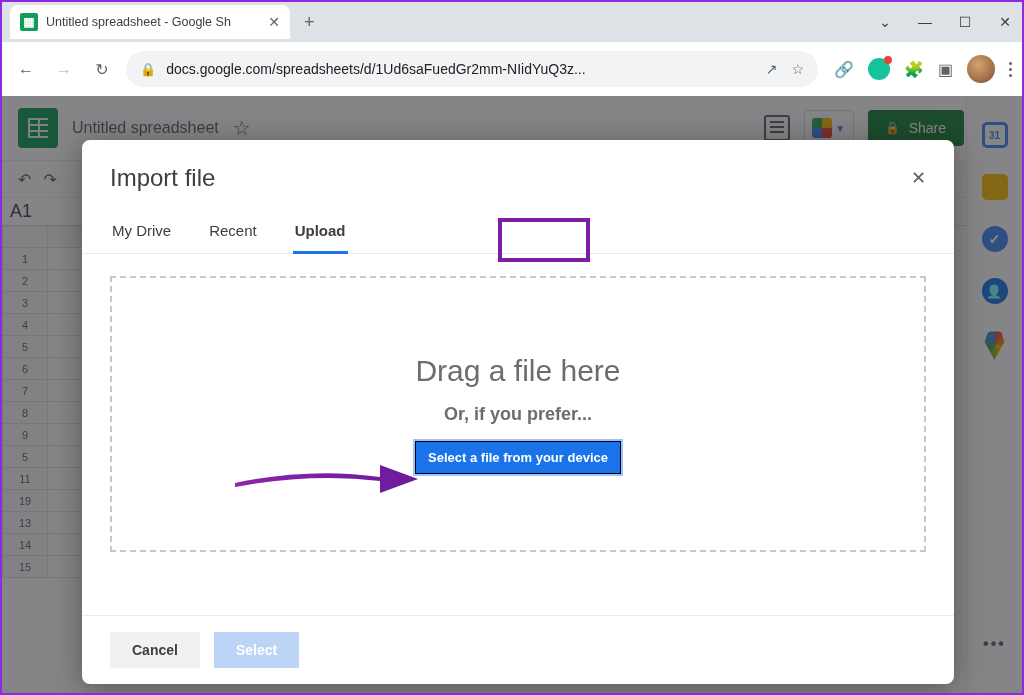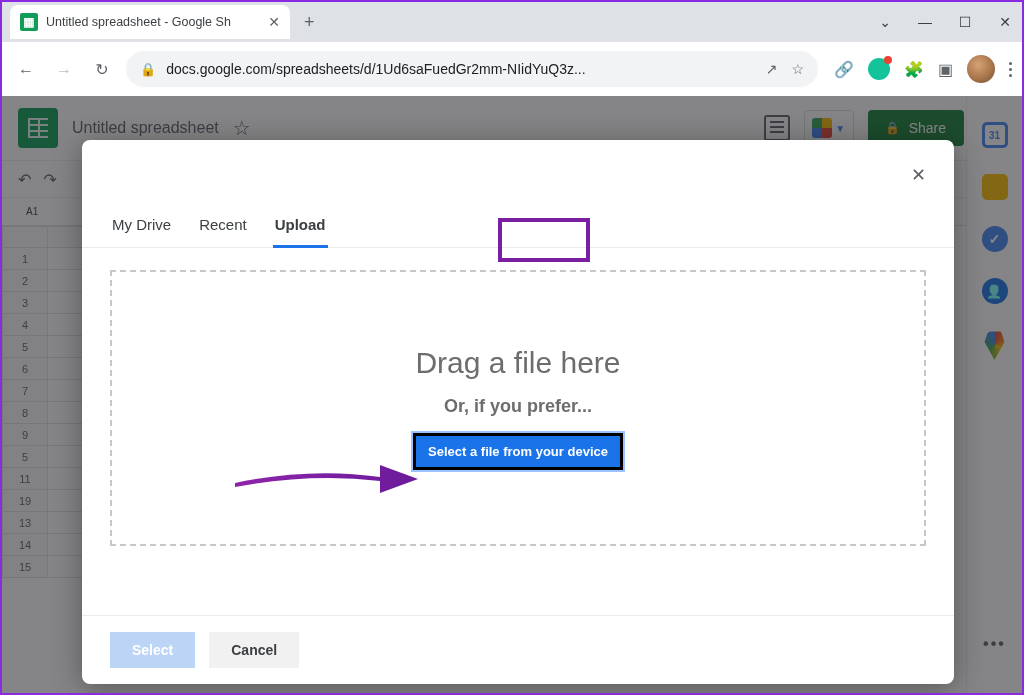--- a/index.html
+++ b/index.html
@@ -42,21 +42,21 @@
 .header-right { margin-left: auto; display: flex; align-items: center; gap: 14px; }
 .doclist-icon { width: 26px; height: 26px; border: 2px solid #5f6368; border-radius: 3px; position: relative; }
 .doclist-icon::before { content: ""; position: absolute; left: 4px; right: 4px; top: 4px; height: 2px; background: #5f6368; box-shadow: 0 5px 0 #5f6368, 0 10px 0 #5f6368; }
 .meet-btn { width: 50px; height: 36px; border: 1px solid #dadce0; border-radius: 4px; display: flex; align-items: center; justify-content: center; gap: 3px; }
 .meet-logo { width: 20px; height: 20px; background: conic-gradient(#fbbc04 0 25%, #ea4335 25% 50%, #4285f4 50% 75%, #34a853 75% 100%); border-radius: 3px; }
 .meet-caret { color: #4285f4; font-size: 10px; }
 .share-btn { height: 36px; background: #188038; color: #fff; border-radius: 4px; padding: 0 18px; display: flex; align-items: center; gap: 8px; font-size: 14px; font-weight: 500; }
 .share-btn .lock-w { font-size: 12px; }
 .toolbar { height: 38px; border-top: 1px solid #eee; border-bottom: 1px solid #eee; display: flex; align-items: center; padding: 0 16px; gap: 12px; color: #5f6368; }
 .name-box-row { height: 28px; display: flex; align-items: center; border-bottom: 1px solid #e0e0e0; }
-.name-box { width: 52px; padding-left: 24px; font-size: 10px; color: #3c4043; }
+.name-box { width: 52px; padding-left: 8px; font-size: 18px; color: #3c4043; }
 .grid { position: absolute; top: 130px; left: 0; right: 60px; bottom: 0; }
 .grid-head { display: flex; height: 22px; }
 .corner { width: 46px; background: #f8f9fa; border: 1px solid #e0e0e0; }
 .colh { width: 100px; background: #f8f9fa; border: 1px solid #e0e0e0; border-left: none; }
 .grid-row { display: flex; height: 22px; }
 .rowh { width: 46px; background: #f8f9fa; border: 1px solid #e0e0e0; border-top: none; font-size: 11px; color: #5f6368; display: flex; align-items: center; justify-content: center; }
 .cell { width: 100px; border: 1px solid #e0e0e0; border-left: none; border-top: none; }
 
 .side-panel { position: absolute; right: 0; top: 0; bottom: 0; width: 56px; background: #fff; border-left: 1px solid #eee; display: flex; flex-direction: column; align-items: center; gap: 26px; padding-top: 26px; }
 .side-icon { width: 26px; height: 26px; border-radius: 5px; }
@@ -71,32 +71,32 @@
 .ic-more { color: #5f6368; letter-spacing: 2px; font-weight: bold; margin-top: auto; margin-bottom: 40px; }
 
 
 .dim { position: absolute; top: 94px; left: 0; right: 0; bottom: 0; background: rgba(32,33,36,0.55); }
 
 
 .modal { position: absolute; top: 138px; left: 80px; width: 872px; height: 544px; background: #fff; border-radius: 8px; box-shadow: 0 4px 30px rgba(0,0,0,.35); display: flex; flex-direction: column; }
 .modal-head { padding: 24px 28px 10px; display: flex; align-items: center; }
 .modal-title { font-size: 24px; color: #3c4043; }
 .modal-close { margin-left: auto; color: #5f6368; font-size: 18px; cursor: pointer; }
-.modal-tabs { display: flex; gap: 24px; padding: 10px 28px 0; border-bottom: 1px solid #e8eaed; }
+.modal-tabs { display: flex; gap: 34px; padding: 10px 28px 0; border-bottom: 1px solid #e8eaed; }
 .mtab { padding: 10px 2px 14px; font-size: 15px; color: #3c4043; cursor: pointer; position: relative; }
 .mtab.active { font-weight: 600; }
 .mtab.active::after { content: ""; position: absolute; left: 0; right: 0; bottom: -1px; height: 3px; background: #1a73e8; }
 .highlight-box { position: absolute; border: 4px solid #7b1fa2; pointer-events: none; }
 .hl-upload { top: 216px; left: 496px; width: 92px; height: 44px; }
 
 .modal-body { flex: 1; padding: 22px 28px 10px; }
 .dropzone { height: 276px; border: 2px dashed #c7c7c7; display: flex; flex-direction: column; align-items: center; justify-content: center; gap: 16px; }
 .dz-head { font-size: 30px; color: #6d6d6d; }
 .dz-sub { font-size: 18px; color: #6d6d6d; font-weight: 600; }
-.dz-btn { background: #1a73e8; color: #fff; border: 3px solid #000000; padding: 8px 12px; font-size: 13px; font-weight: 600; cursor: pointer; outline: 2px solid #9bc3ff; outline-offset: 0; }
+.dz-btn { background: #1a73e8; color: #fff; border: 1px solid #000000; padding: 8px 12px; font-size: 13px; font-weight: 600; cursor: pointer; outline: 2px solid #9bc3ff; outline-offset: 0; }
 
 .modal-foot { border-top: 1px solid #e8eaed; padding: 16px 28px; display: flex; gap: 14px; }
 .fbtn { height: 36px; padding: 0 22px; font-size: 14px; font-weight: 600; border: none; cursor: pointer; }
 .fbtn.select { background: #bcd5f7; color: #fff; }
 .fbtn.cancel { background: #f1f1f1; color: #3c4043; }
 
 
 .arrow-ann { position: absolute; top: 455px; left: 228px; width: 190px; height: 42px; pointer-events: none; }
 .arrow-ann svg { width: 100%; height: 100%; }
 </style>
@@ -245,37 +245,38 @@
     <div class="side-icon ic-contacts"></div>
     <div class="ic-maps"></div>
     <div class="ic-more">•••</div>
   </div>
 </div>
 
 <div class="dim"></div>
 
 <div class="modal">
   <div class="modal-head">
+    <span class="modal-title">Import file</span>
     <span class="modal-close">✕</span>
   </div>
   <div class="modal-tabs">
     <div class="mtab">My Drive</div>
     <div class="mtab">Recent</div>
     <div class="mtab active">Upload</div>
   </div>
   <div class="modal-body">
     <div class="dropzone">
       <div class="dz-head">Drag a file here</div>
       <div class="dz-sub">Or, if you prefer...</div>
       <button class="dz-btn">Select a file from your device</button>
     </div>
   </div>
   <div class="modal-foot">
+    <button class="fbtn cancel">Cancel</button>
     <button class="fbtn select">Select</button>
-    <button class="fbtn cancel">Cancel</button>
   </div>
 </div>
 
 <div class="highlight-box hl-upload"></div>
 
 <div class="arrow-ann">
   <svg viewBox="0 0 190 42">
     <defs>
       <linearGradient id="g" x1="0" x2="1">
           <stop offset="0" stop-color="#8e24aa"></stop>

